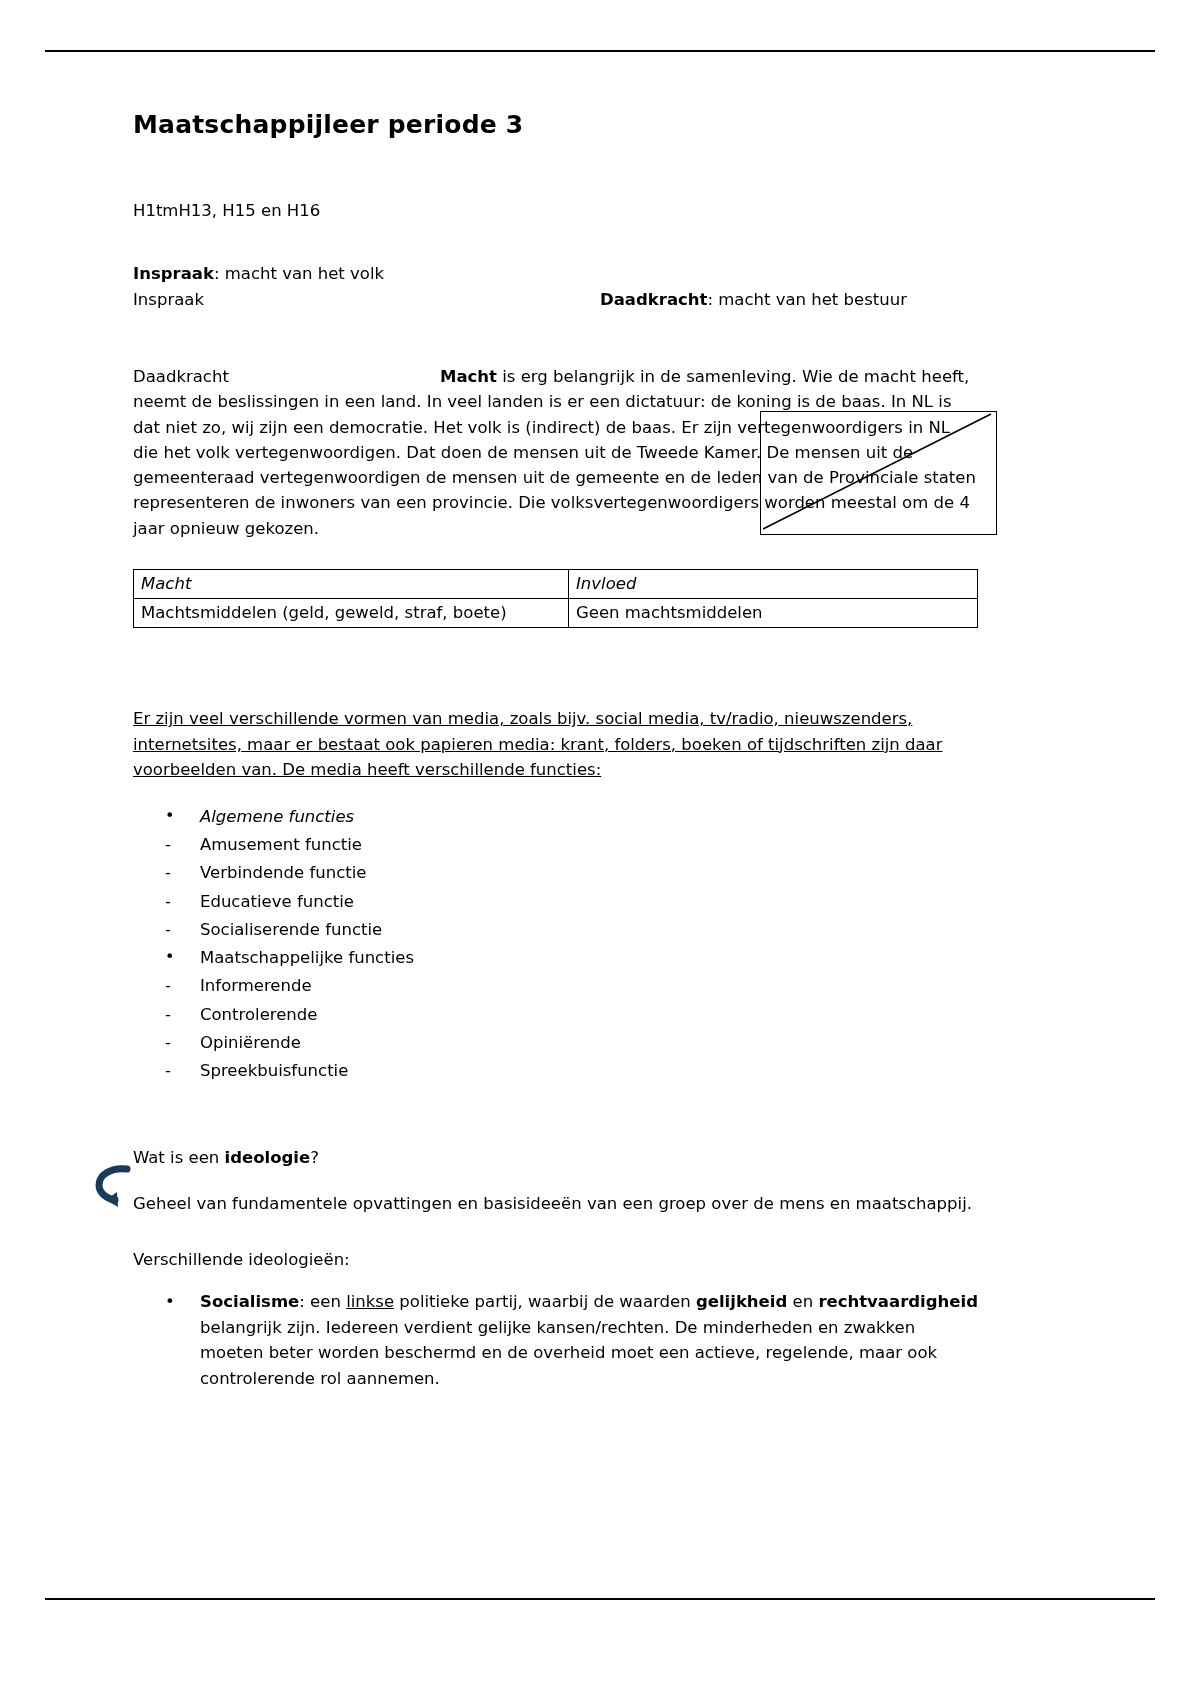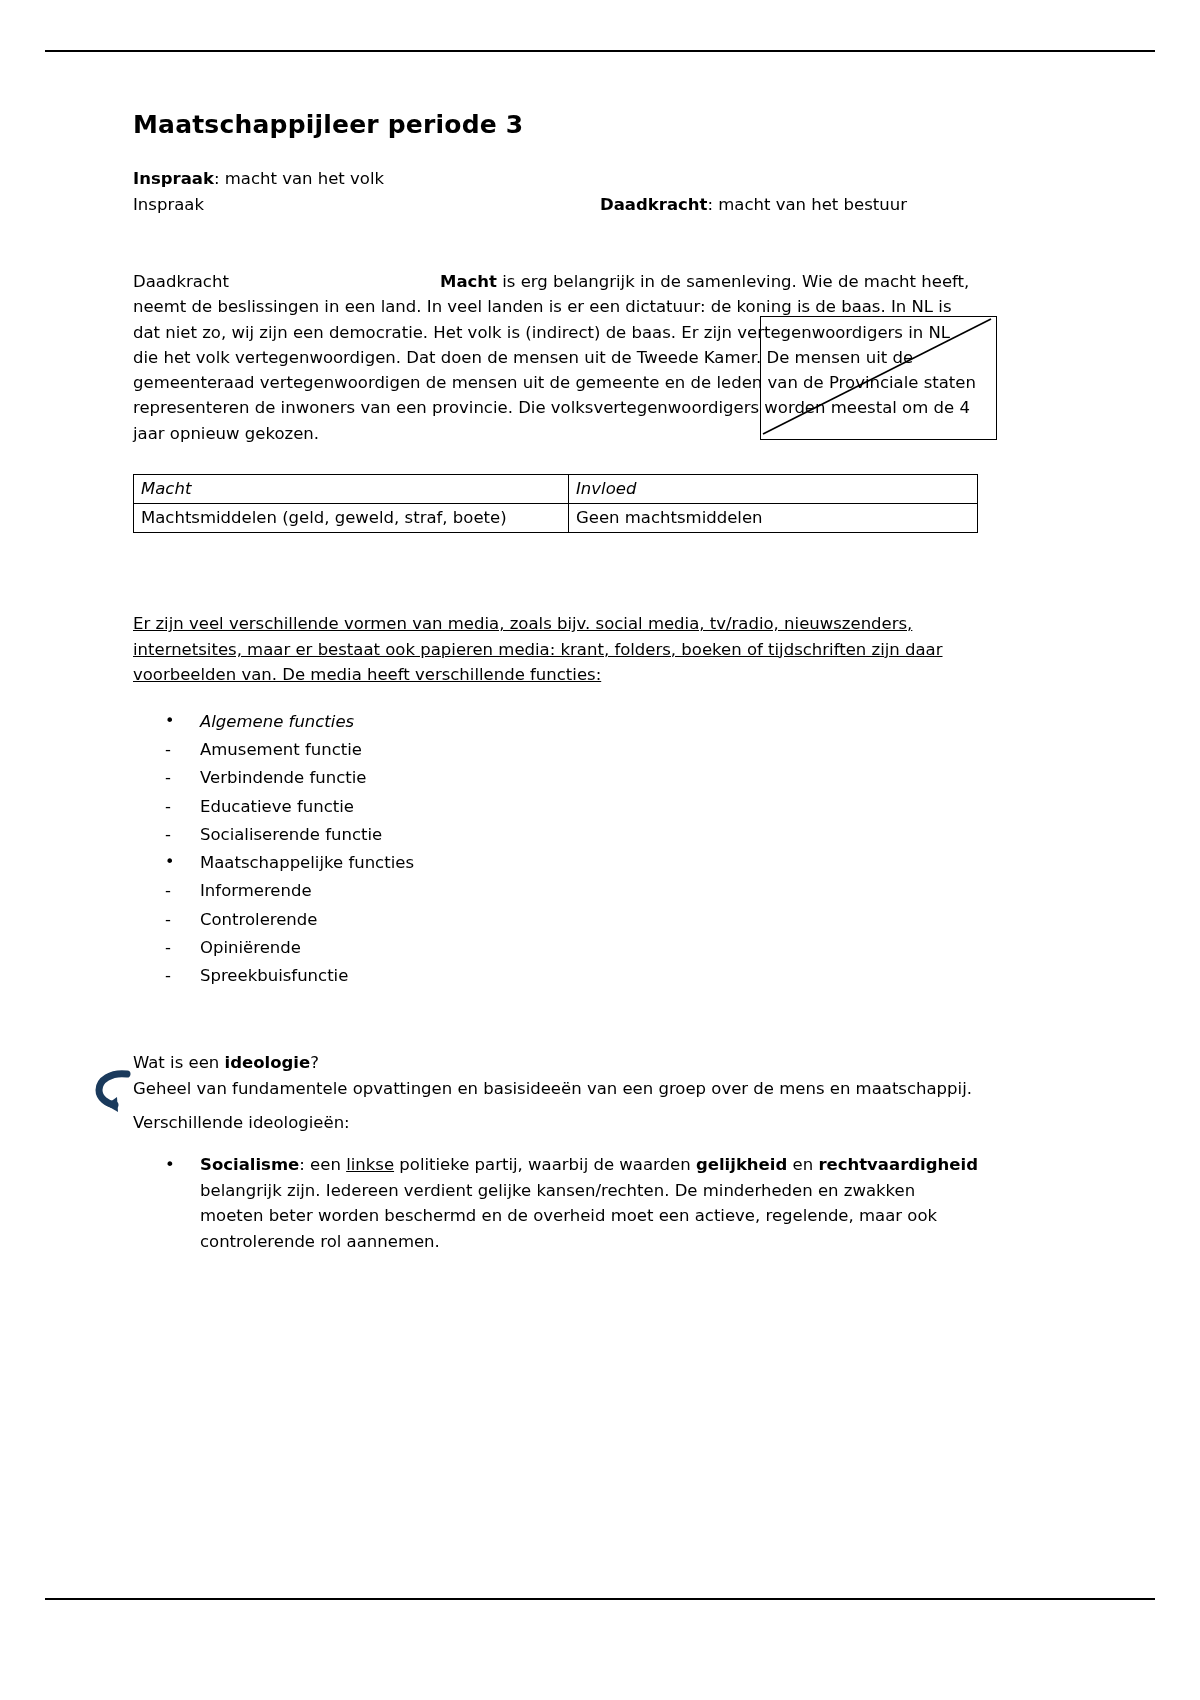--- a/index.html
+++ b/index.html
@@ -44,21 +44,21 @@
     margin: 0;
     letter-spacing: 0.2px;
   }
 
   .subtitle {
     font-size: 16.5px;
     margin-top: 62px;
   }
 
   .lead-block {
-    margin-top: 27px;
+    margin-top: 41px;
     font-size: 16.5px;
     line-height: 1.55;
     position: relative;
   }
   .lead-line { position: relative; }
   .bold { font-weight: bold; }
 
   .daadkracht-inline {
     position: absolute;
     left: 467px;
@@ -74,20 +74,21 @@
     border: 1.5px solid #000;
     background: #fff;
     z-index: 0;
   }
   .diagram-box svg { display: block; }
 
   .para {
     font-size: 16.5px;
     line-height: 1.53;
     text-align: left;
+    margin-top: 20px;
   }
 
   .body-para {
     margin-top: 0px;
     position: relative;
   }
   .indent-first {
     display: inline-block;
     width: 307px;
   }
@@ -140,21 +141,21 @@
     line-height: 1.53;
     position: relative;
   }
   .arrow-icon {
     position: absolute;
     left: -40px;
     top: 20px;
   }
 
   .versch {
-    margin-top: 12px;
+    margin-top: 34px;
     font-size: 16.5px;
   }
 
   ul.ideo-list {
     list-style: none;
     margin: 20px 0 0 0;
     padding: 0 0 0 32px;
     font-size: 16.5px;
   }
   ul.ideo-list li {
@@ -174,20 +175,21 @@
 
 <div class="page">
 
   <div class="rule rule-top"></div>
   <div class="rule rule-bottom"></div>
 
   <div class="content">
 
     <h1 class="doc-title">Maatschappijleer periode 3</h1>
 
+    <div class="subtitle">H1tmH13, H15 en H16</div>
 
     <div class="lead-block">
 
       <div class="diagram-box">
         <svg width="232" height="119" viewBox="0 0 232 119">
           <line x1="2" y1="117" x2="230" y2="2" stroke="#000" stroke-width="1.6"></line>
         </svg>
       </div>
 
       <div class="lead-line">

